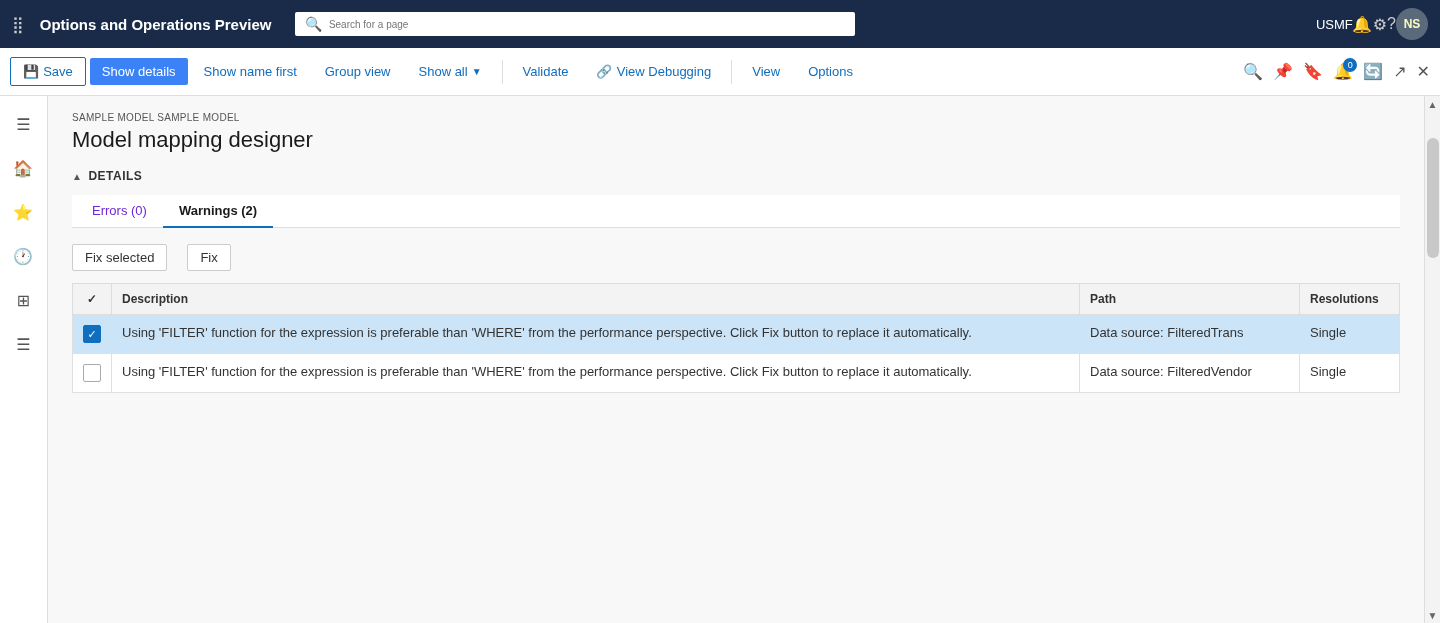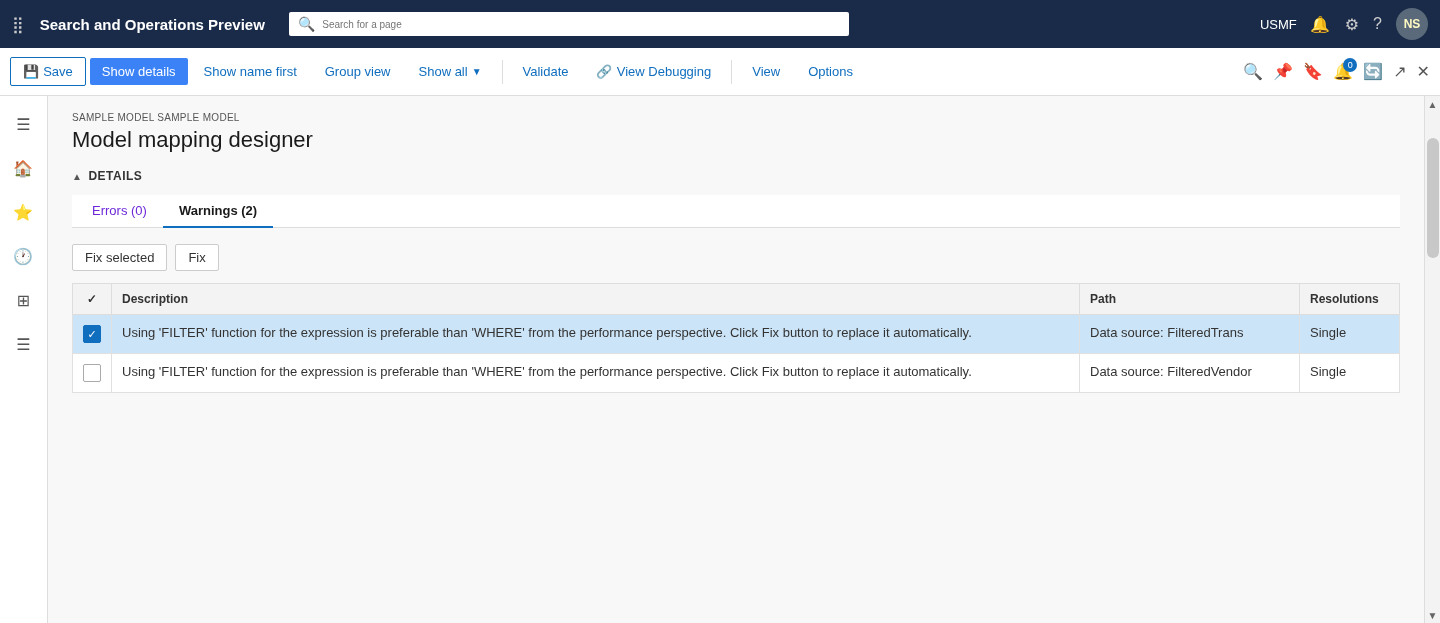--- a/index.html
+++ b/index.html
@@ -32,21 +32,20 @@
       font-size: 10px;
       color: #333;
       width: 100%;
       background: transparent;
     }
     .search-icon { color: #666; font-size: 14px; }
     .top-nav-right {
       margin-left: auto;
       display: flex;
       align-items: center;
-      gap: 14px;
       color: #ccc;
     }
     .top-nav-right .nav-icon { font-size: 16px; cursor: pointer; color: #ccc; }
     .top-nav-right .company-label { font-size: 13px; color: #fff; }
     .avatar {
       width: 32px; height: 32px;
       border-radius: 50%;
       background: #5a6a7a;
       display: flex; align-items: center; justify-content: center;
       font-weight: 700; font-size: 12px; color: #fef9c3;
@@ -170,21 +169,21 @@
     }
     .tab.active {
       color: #1a1a1a;
       border-bottom: 2px solid #106ebe;
       font-weight: 600;
     }
 
     
     .fix-actions {
       display: flex;
-      gap: 8px;
+      gap: 20px;
       margin-bottom: 12px;
     }
     .fix-btn {
       padding: 5px 12px;
       border: 1px solid #ccc;
       background: #fff;
       cursor: pointer;
       font-size: 13px;
       color: #333;
       border-radius: 2px;
@@ -266,21 +265,21 @@
       cursor: pointer;
       background: #f3f3f3;
     }
     .scrollbar-arrow.bottom { position: absolute; bottom: 0; }
   </style>
 </head>
 <body>
 
 <div class="top-nav">
   <span class="app-grid-icon">⣿</span>
-  <span class="app-title">Search and Operations Preview</span>
+  <span class="app-title">Options and Operations Preview</span>
   <div class="search-bar">
     <span class="search-icon">🔍</span>
     <input type="text" placeholder="Search for a page" style="">
   </div>
   <div class="top-nav-right">
     <span class="company-label">USMF</span>
     <span class="nav-icon">🔔</span>
     <span class="nav-icon">⚙</span>
     <span class="nav-icon">?</span>
     <div class="avatar">NS</div>

